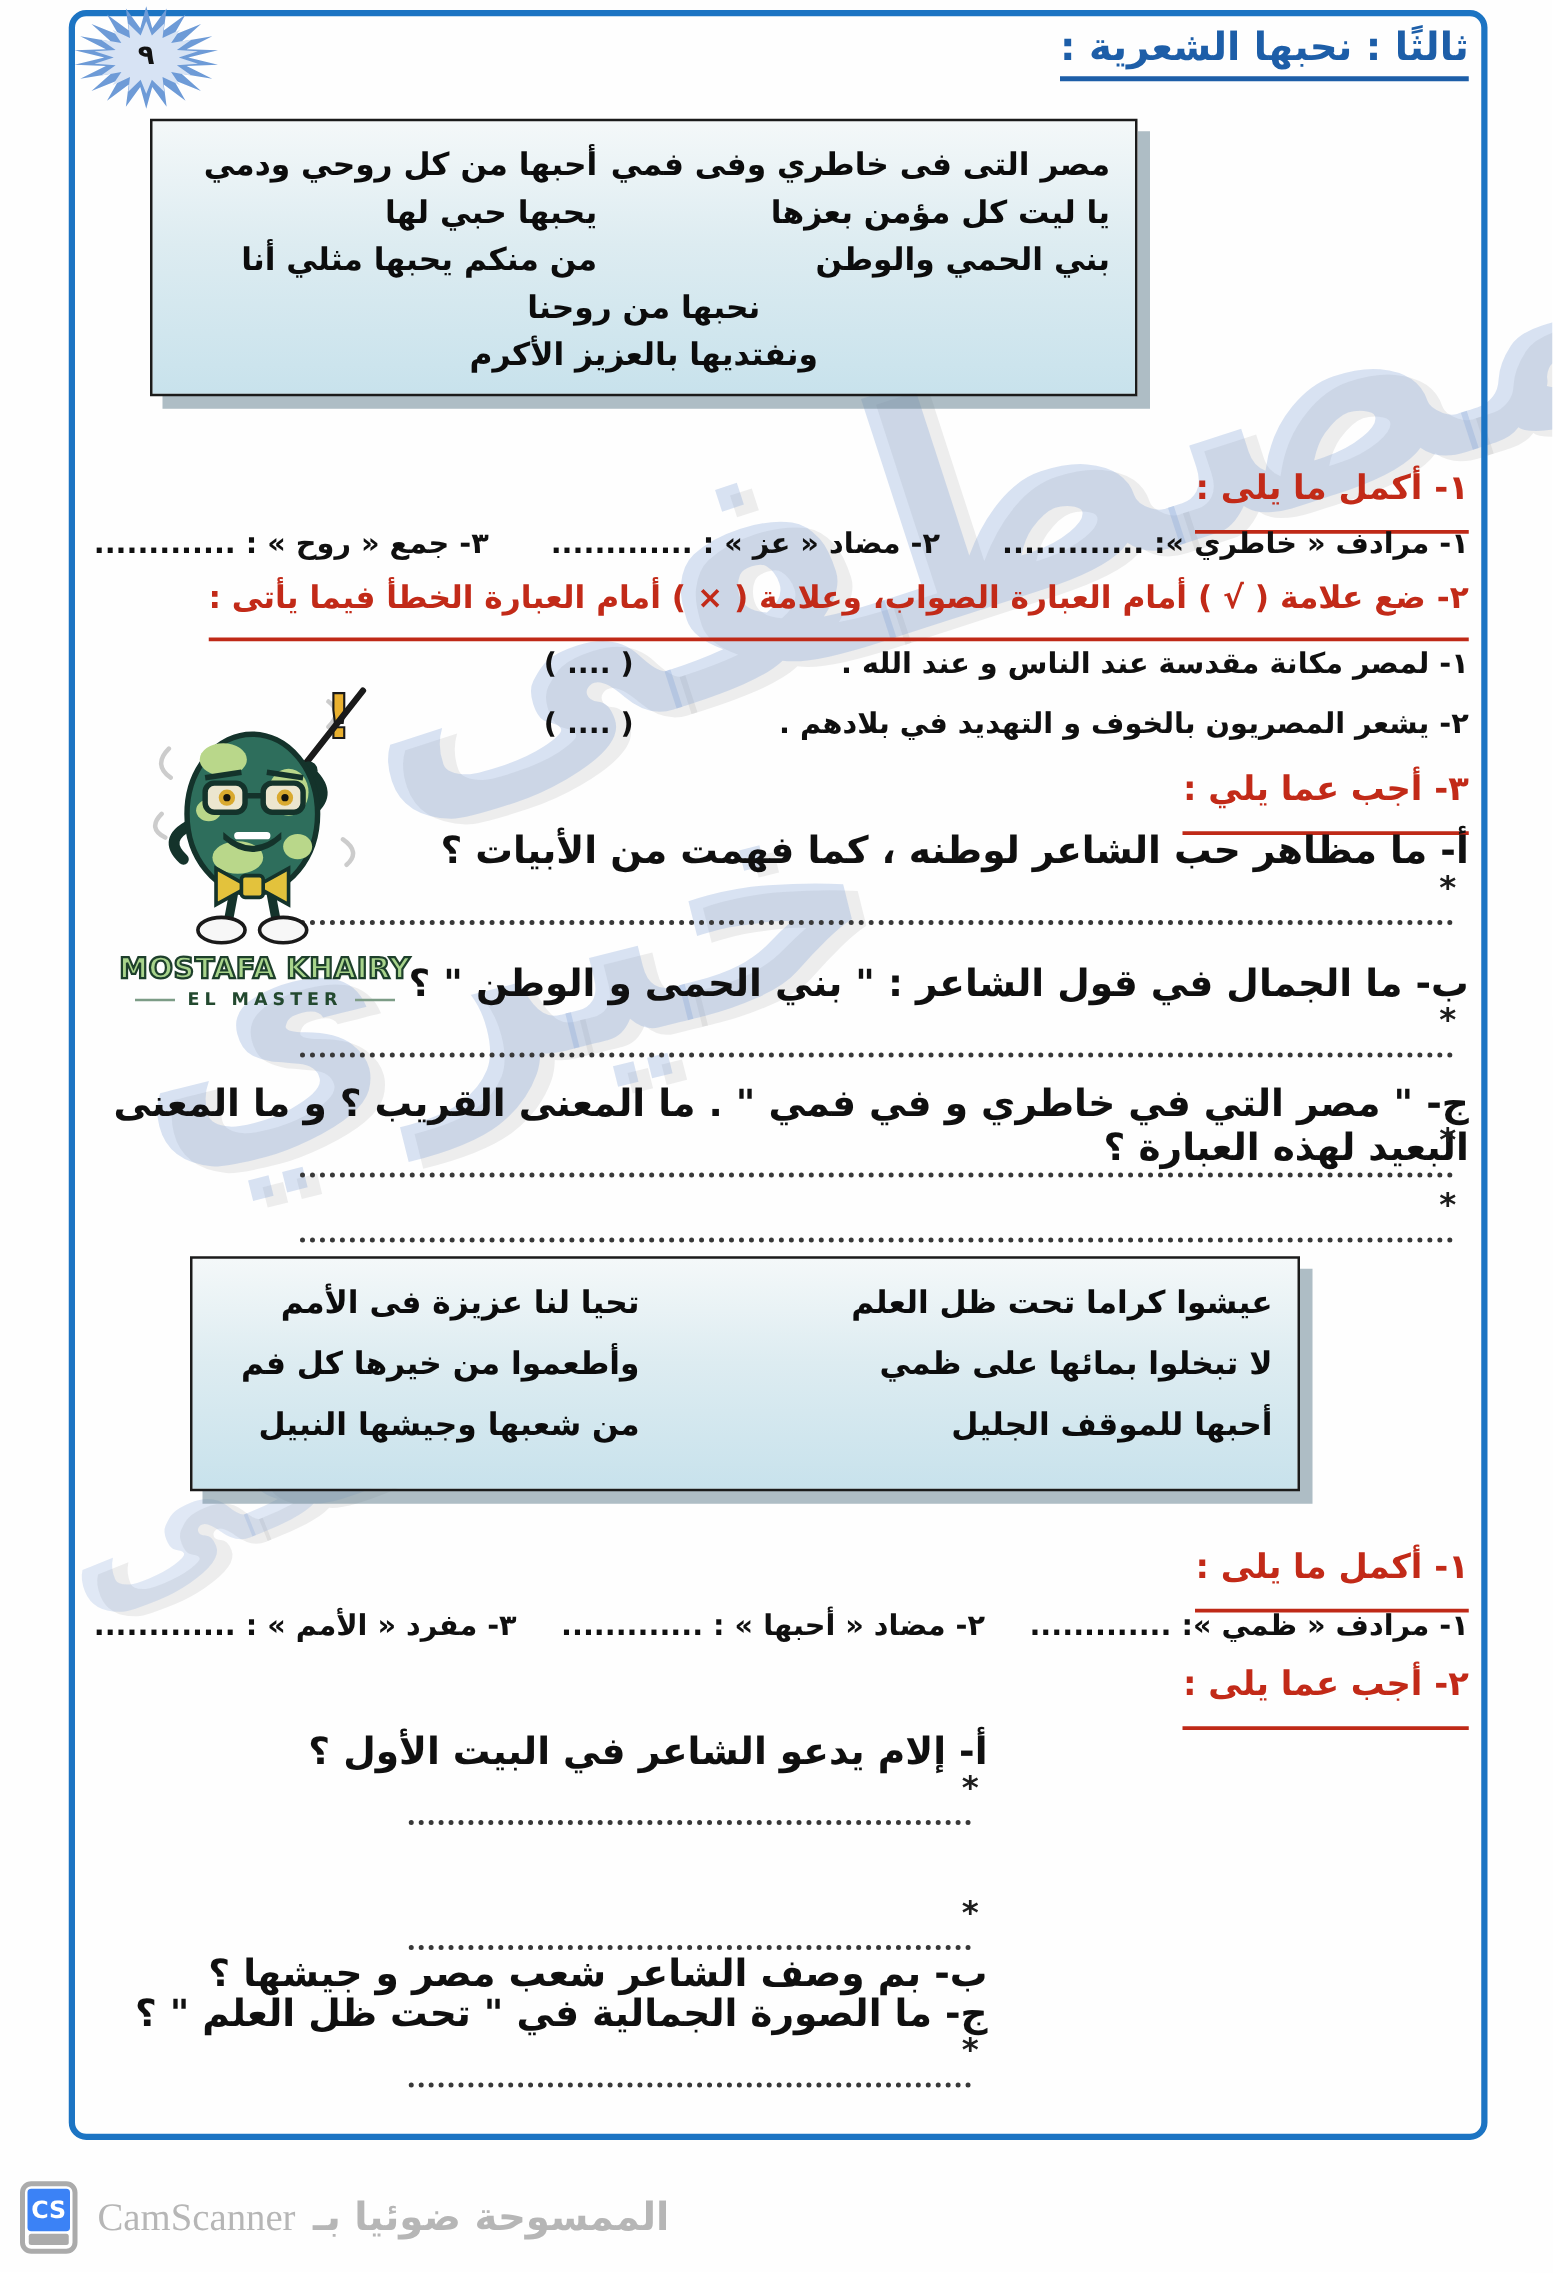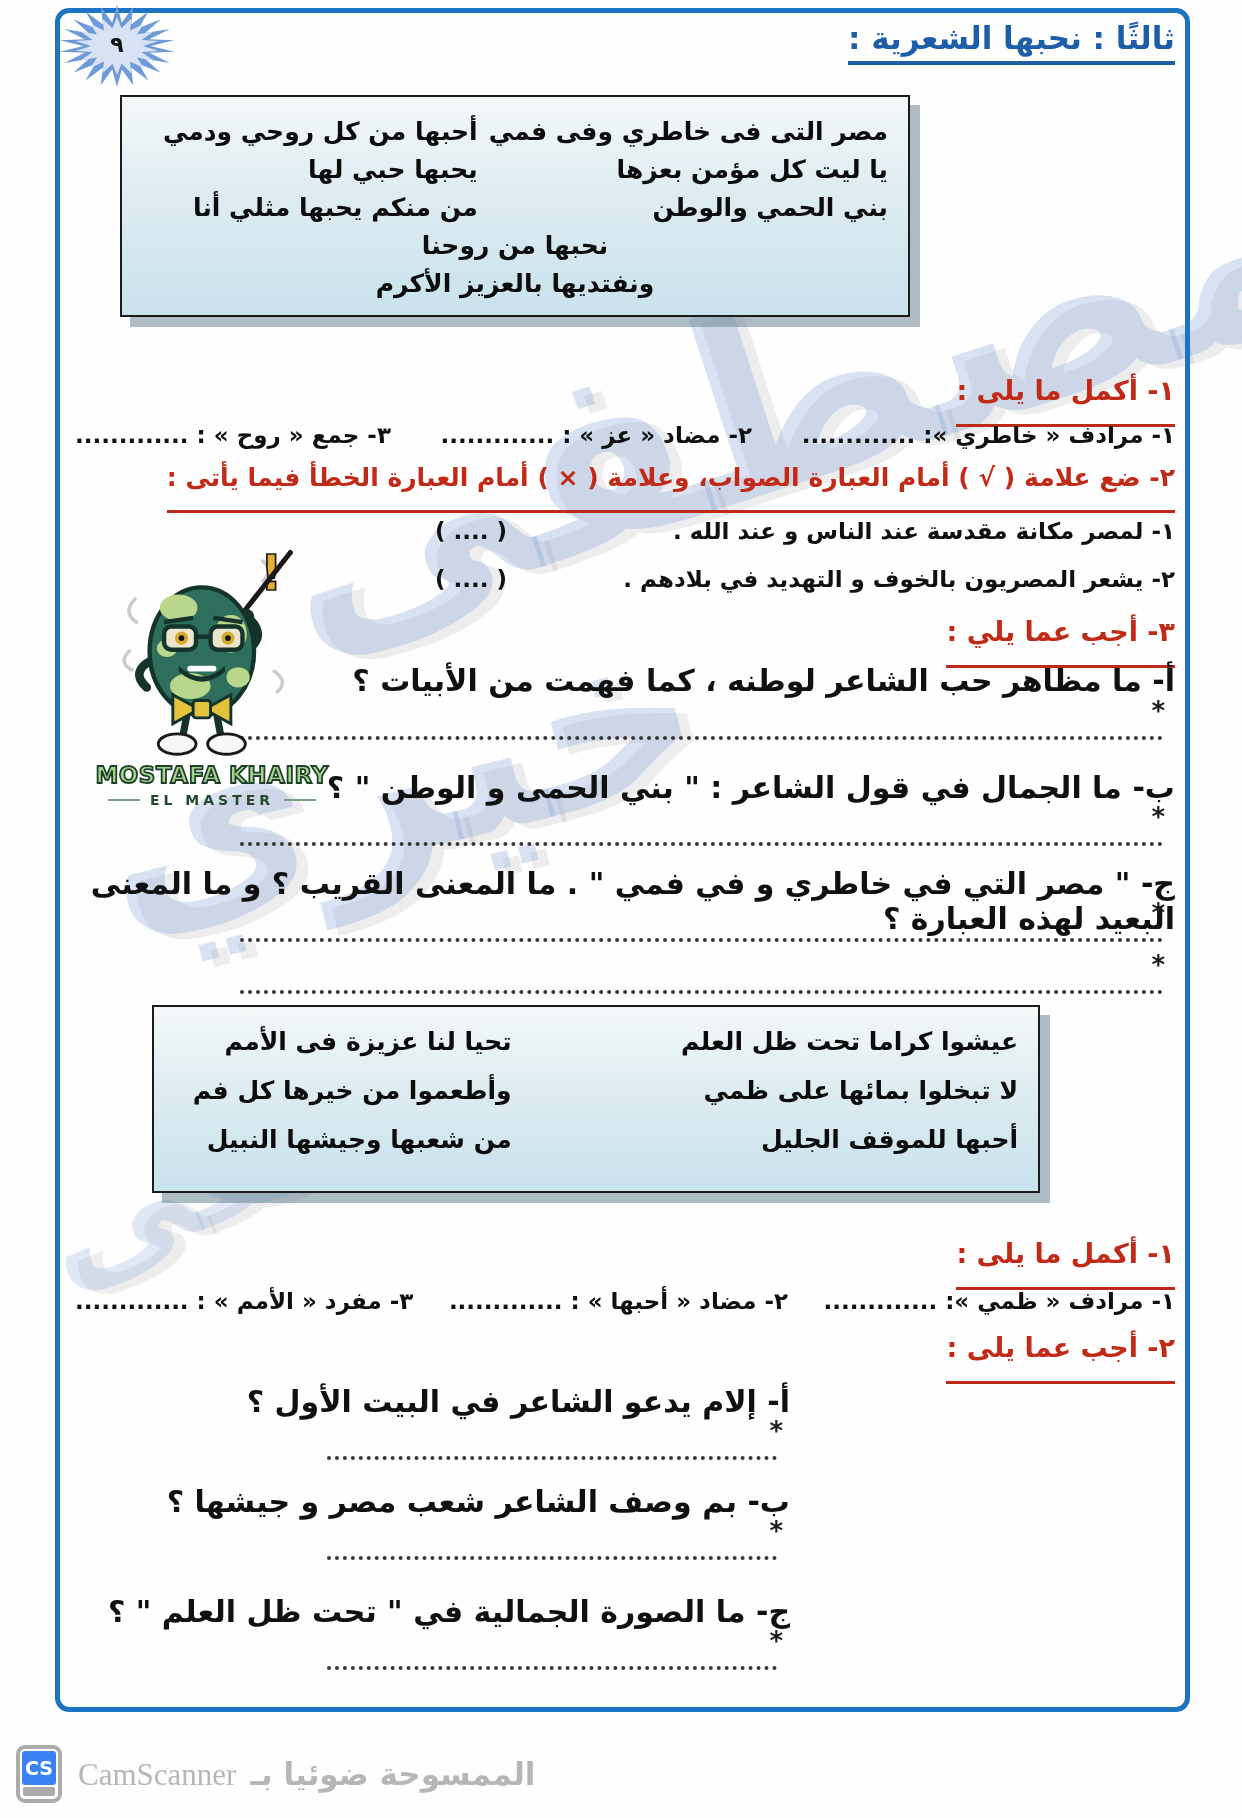--- a/index.html
+++ b/index.html
@@ -173,21 +173,21 @@
     </div>
 
     <div class="abs red-row" style="top:1332px;">
       <span class="red-h">٢- أجب عما يلى :</span>
     </div>
 
     <div class="abs q-text" style="top:1384px;right:385px;">أ-  إلام يدعو الشاعر في البيت الأول ؟</div>
     <span class="ast" style="top:1418px;right:392px;">*</span>
     <div class="dotted" style="top:1456px;left:252px;right:398px;"></div>
 
-    <div class="abs q-text" style="top:1484px;right:385px;">ب- بم وصف الشاعر شعب مصر و جيشها ؟</div>
+    <div class="abs q-text" style="top:1562px;right:385px;">ب- بم وصف الشاعر شعب مصر و جيشها ؟</div>
     <span class="ast" style="top:1518px;right:392px;">*</span>
     <div class="dotted" style="top:1556px;left:252px;right:398px;"></div>
 
     <div class="abs q-text" style="top:1594px;right:385px;">ج- ما الصورة الجمالية في " تحت ظل العلم " ؟</div>
     <span class="ast" style="top:1628px;right:392px;">*</span>
     <div class="dotted" style="top:1666px;left:252px;right:398px;"></div>
   </div>
 
   <div class="mascot">
     <svg width="218" height="222" viewBox="0 0 150 153">

